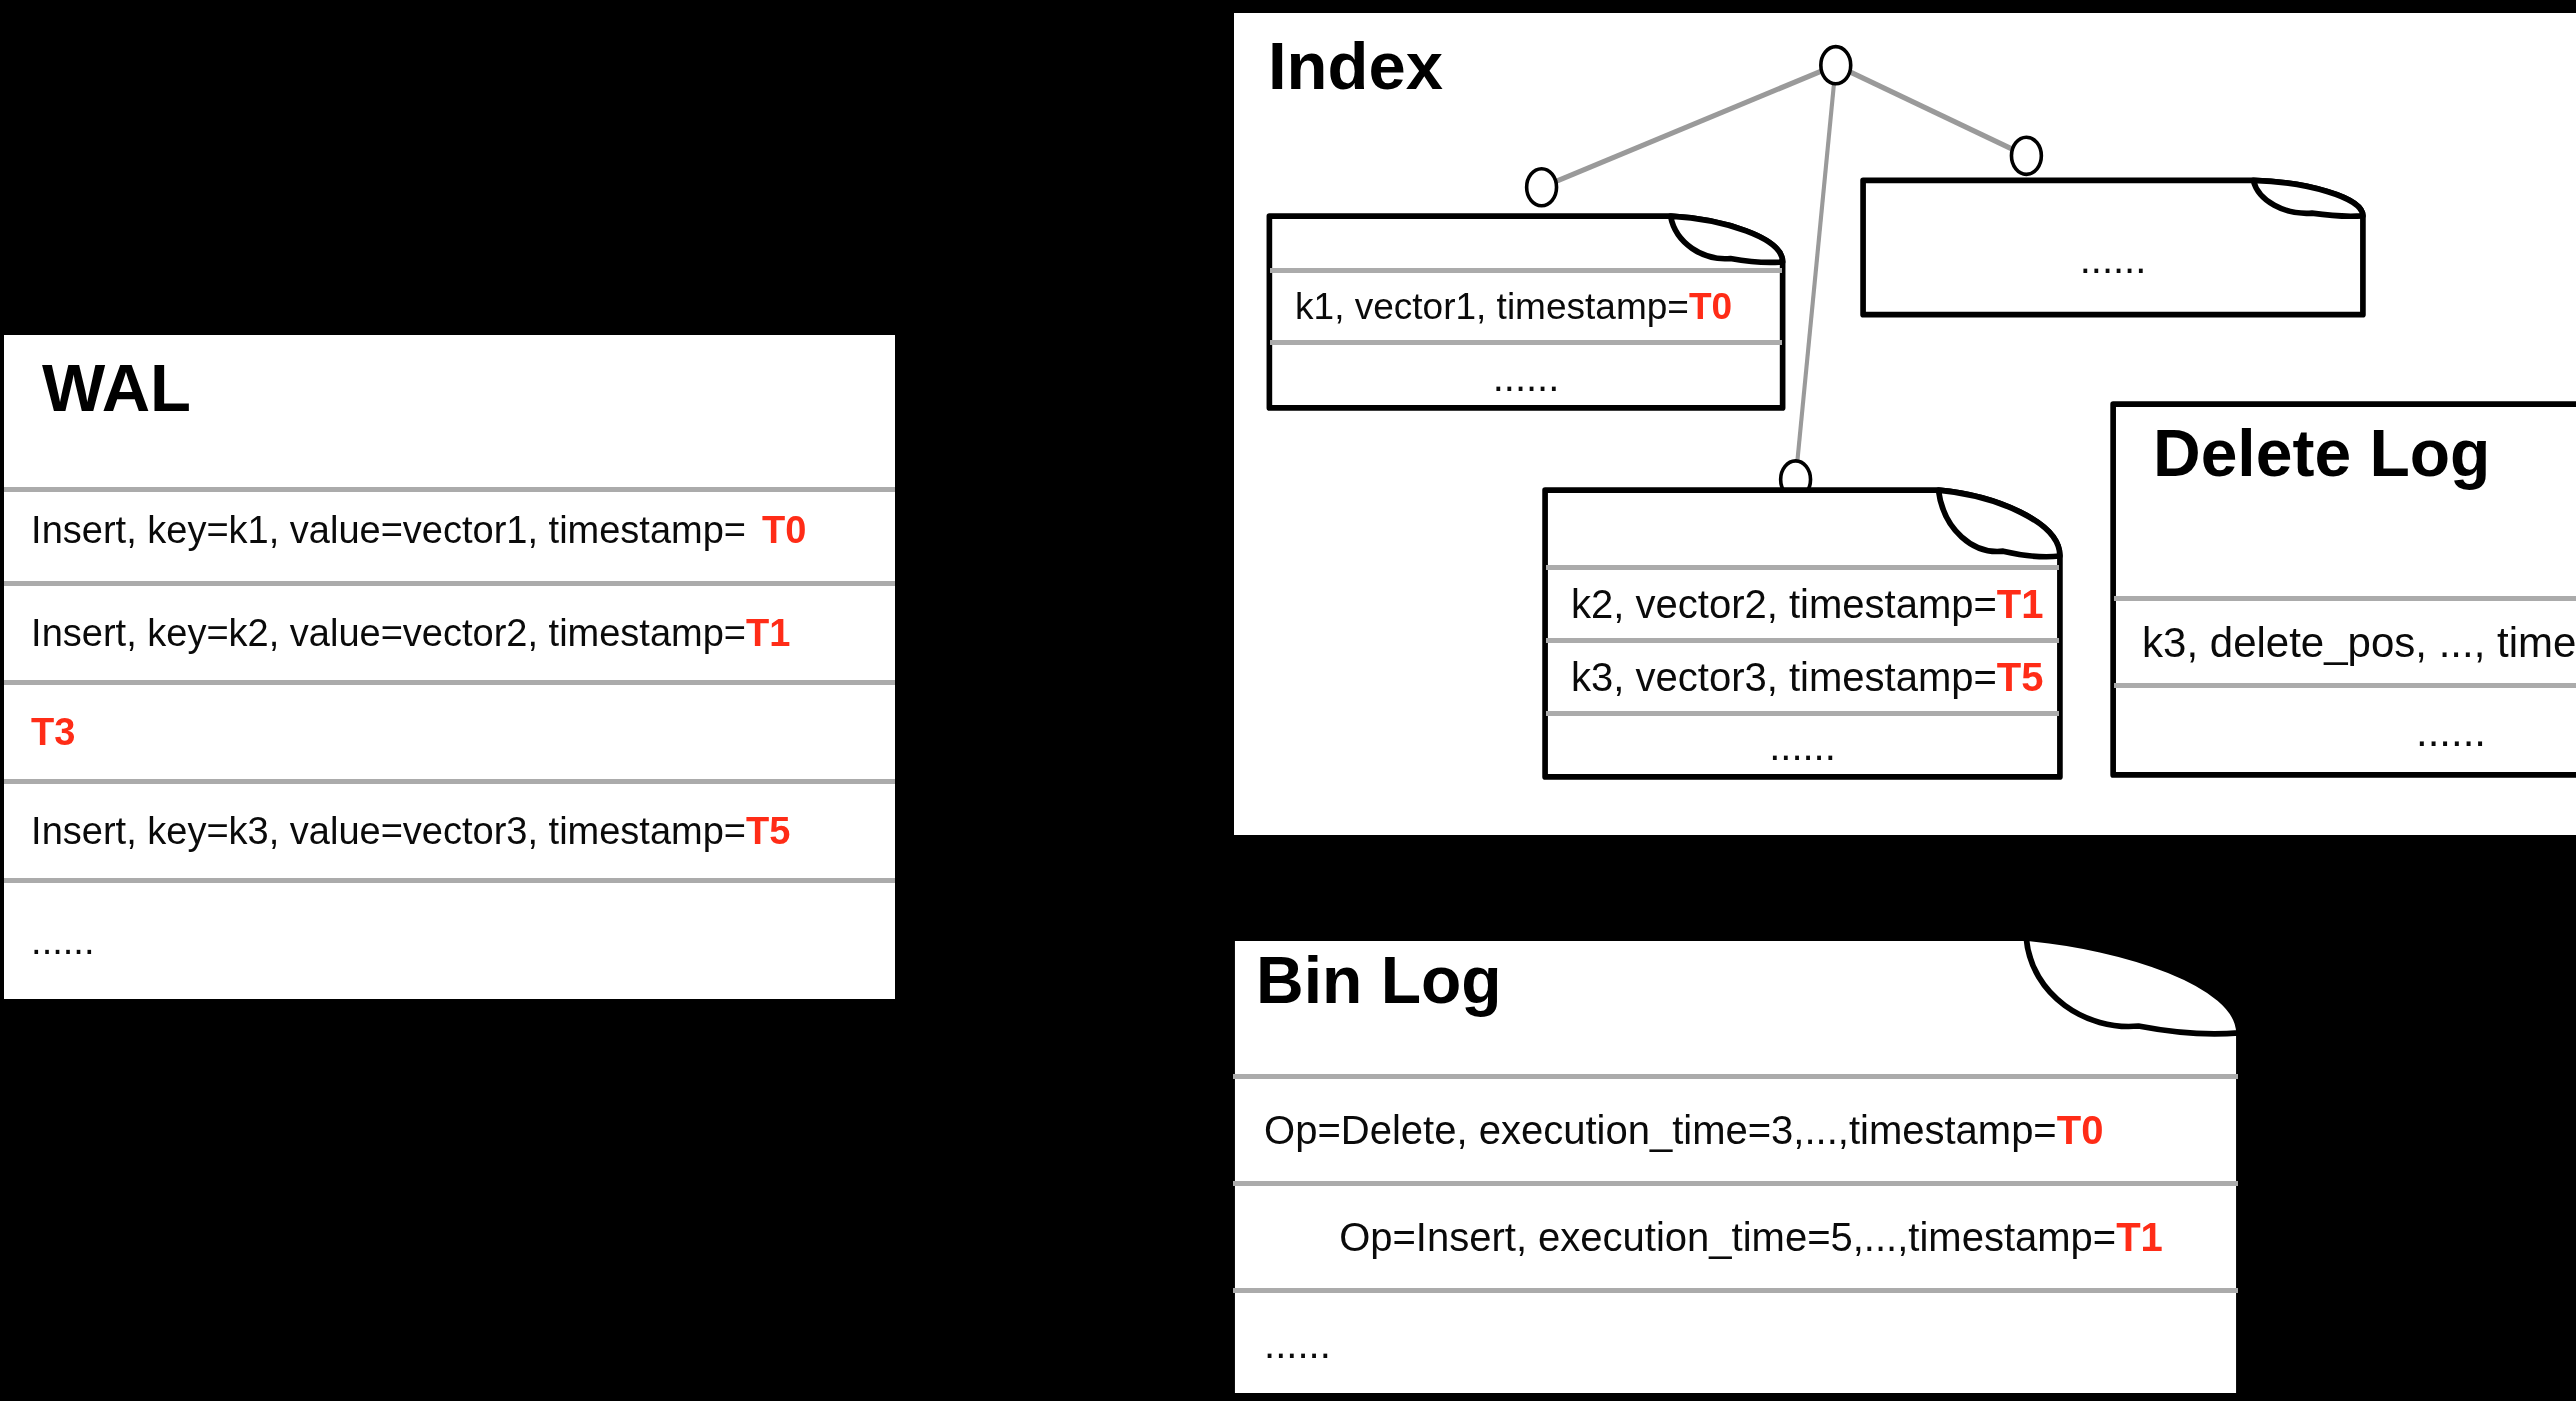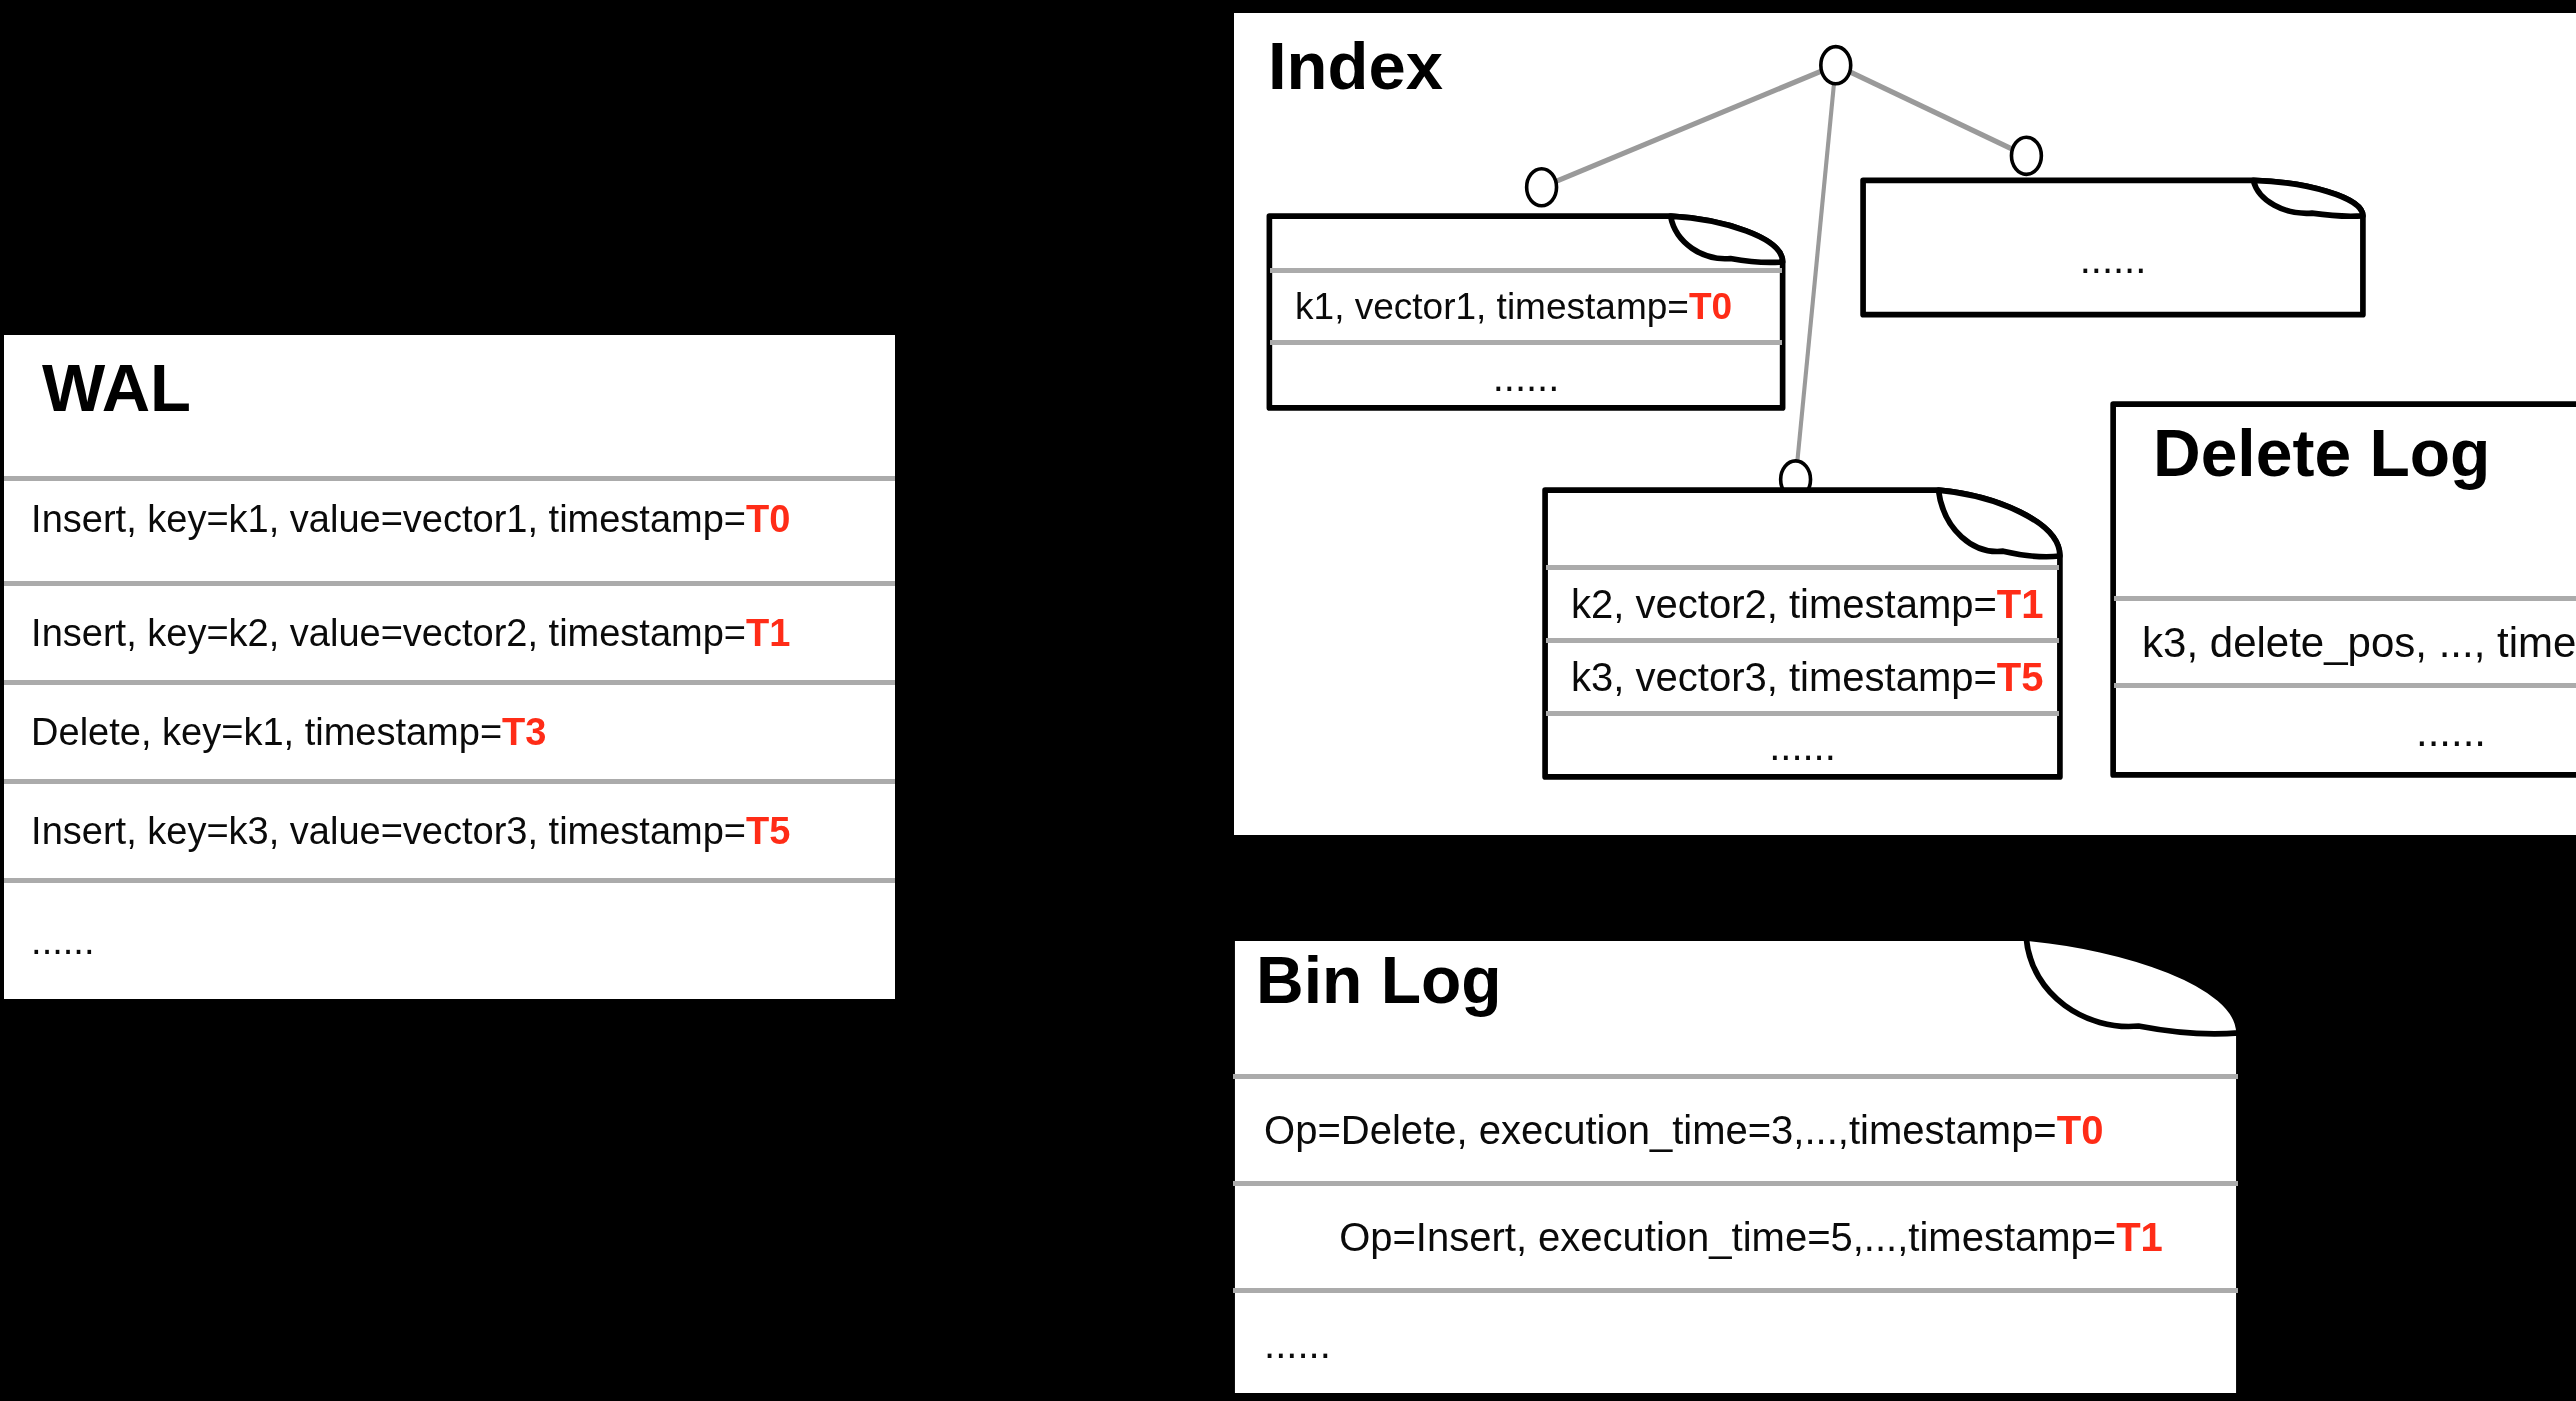--- a/index.html
+++ b/index.html
@@ -34,30 +34,29 @@
   .doc .row.binfont{font-size:40px;padding-left:31px;}
   .doc .row.dotsleft{padding-left:31px;}
 </style>
 </head>
 <body>
 
 <div class="stage">
 
   <section class="wal">
     <div class="panel-title">WAL</div>
-    <div class="wal-row sep-top" style="top:141px;height:82px;">
+    <div class="wal-row sep-top" style="top:152px;height:82px;gap:16px;">
       <span class="rowtext">Insert, key=k1, value=vector1, timestamp=</span>
         <span class="ts">T0</span>
     </div>
     <div class="wal-row sep-top" style="top:246px;height:99px;">
       <span class="rowtext">Insert, key=k2, value=vector2, timestamp=</span>
         <span class="ts">T1</span>
     </div>
     <div class="wal-row sep-top" style="top:345px;height:99px;">
-      <span class="rowtext">Delete, key=k1, timestamp=</span>
         <span class="ts">T3</span>
     </div>
     <div class="wal-row sep-top" style="top:444px;height:99px;">
       <span class="rowtext">Insert, key=k3, value=vector3, timestamp=</span>
         <span class="ts">T5</span>
     </div>
     <div class="wal-row sep-top" style="top:543px;height:122px;">
       <span class="rowtext">......</span>
     </div>
   </section>

